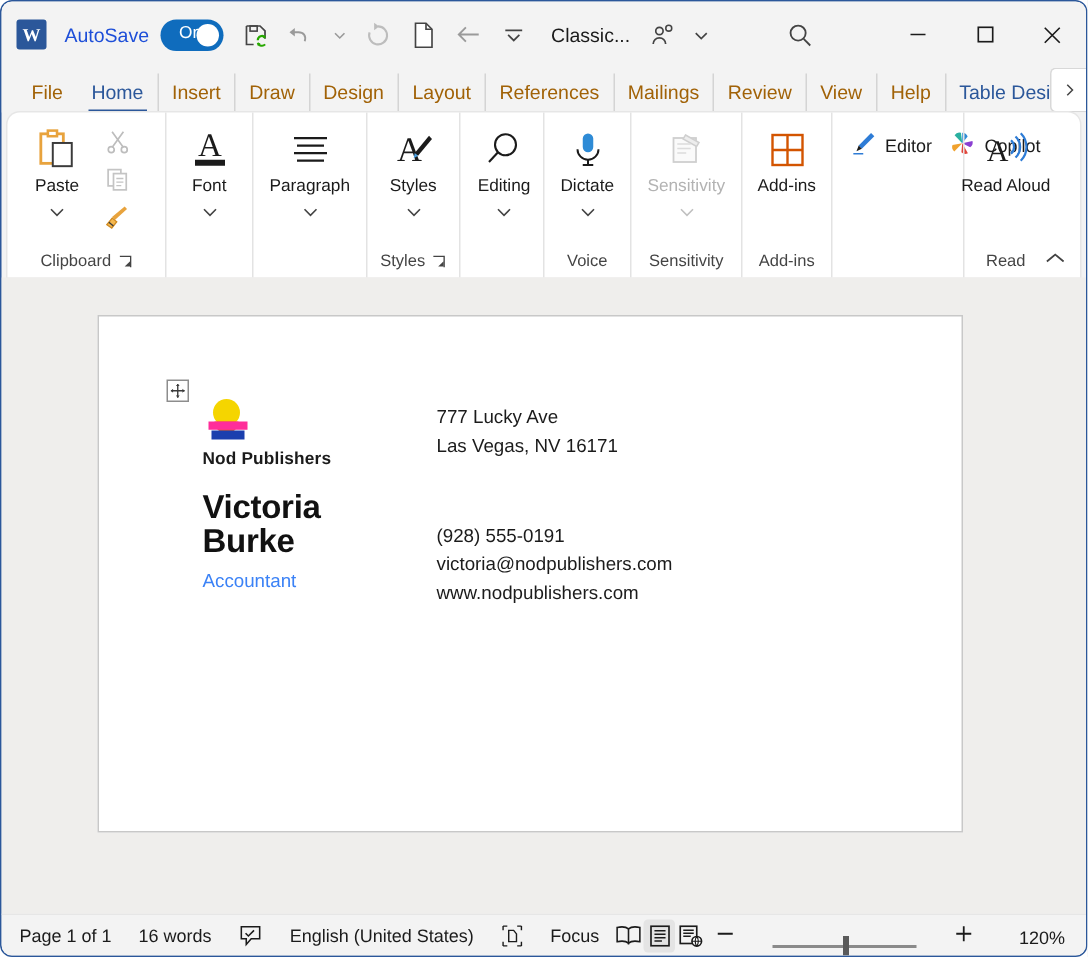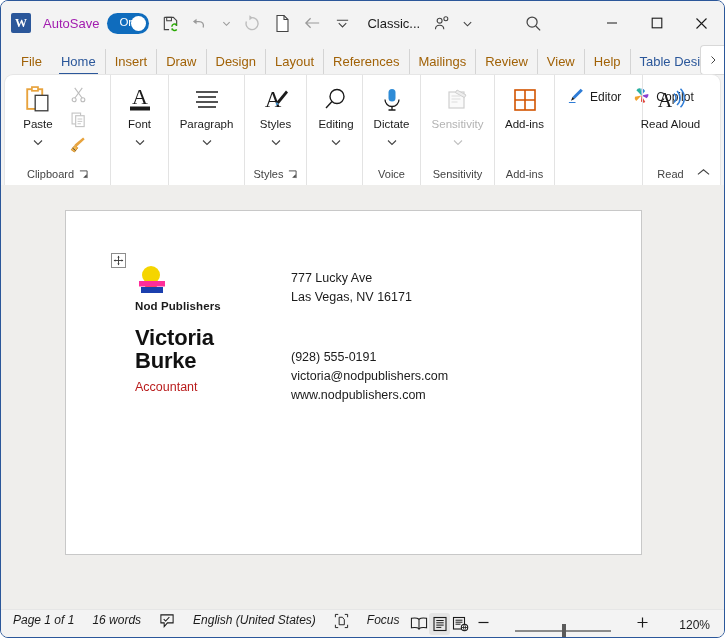--- a/index.html
+++ b/index.html
@@ -47,21 +47,21 @@
     font-weight: bold;
     display: flex;
     align-items: center;
     justify-content: center;
     font-family: "Liberation Serif", serif;
     margin-right: 12px;
     flex: none;
   }
   .autosave-label {
     font-size: 13px;
-    color: #a21caf;
+    color: #1d4ed8;
     margin-right: 8px;
     white-space: nowrap;
   }
   .toggle {
     width: 42px;
     height: 21px;
     border-radius: 11px;
     background: #0f6cbd;
     position: relative;
     display: flex;
@@ -305,21 +305,21 @@
     font-size: 22px;
     font-weight: bold;
     color: #111;
     line-height: 23px;
     margin-top: 14px;
     letter-spacing: -0.2px;
     max-width: 110px;
   }
   .person-title {
     font-size: 12.5px;
-    color: #b91c1c;
+    color: #3b82f6;
     margin-top: 8px;
   }
   .card-right-a {
     position: absolute;
     left: 225px;
     top: 58px;
     font-size: 12.5px;
     color: #1b1b1b;
     line-height: 19px;
   }
@@ -340,25 +340,25 @@
     display: flex;
     align-items: center;
     padding: 0 8px 0 12px;
     box-sizing: border-box;
     font-size: 12px;
     color: #1b1b1b;
     border-top: 1px solid #e6e6e6;
   }
   .sb-item {
     display: flex;
+    align-items: center;
     gap: 5px;
     padding: 0 9px;
     height: 22px;
     white-space: nowrap;
-    font-style: italic;
   }
   .sb-item:first-child { padding-left: 0; }
   .sb-spacer { flex: 1; }
   .view-btn {
     width: 26px; height: 22px;
     display: flex; align-items: center; justify-content: center;
     border-radius: 3px;
   }
   .view-btn.active { background: #e4e4e4; }
   .zoomctl { display: flex; align-items: flex-end; gap: 25px; padding: 0 6px; }

